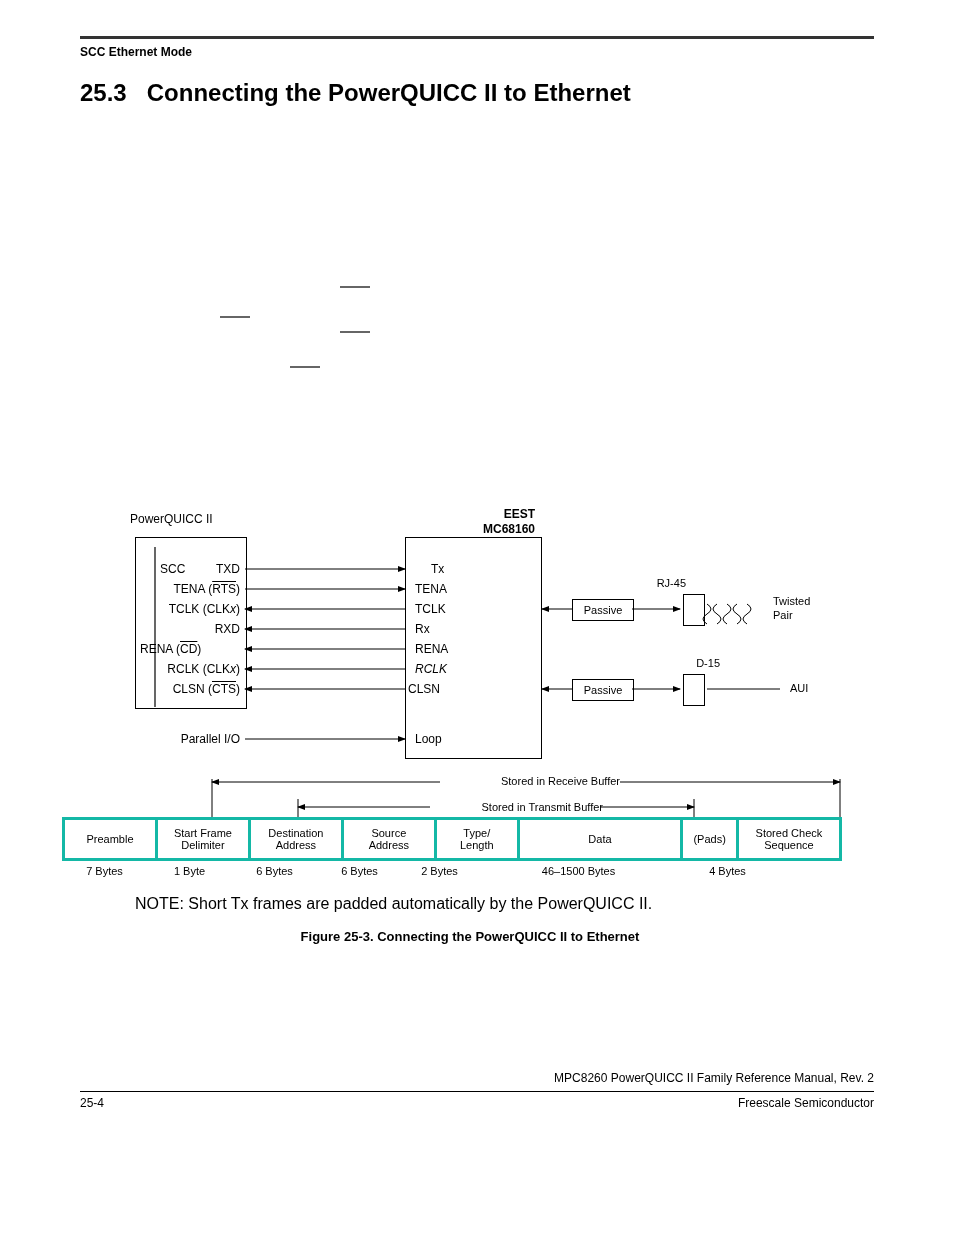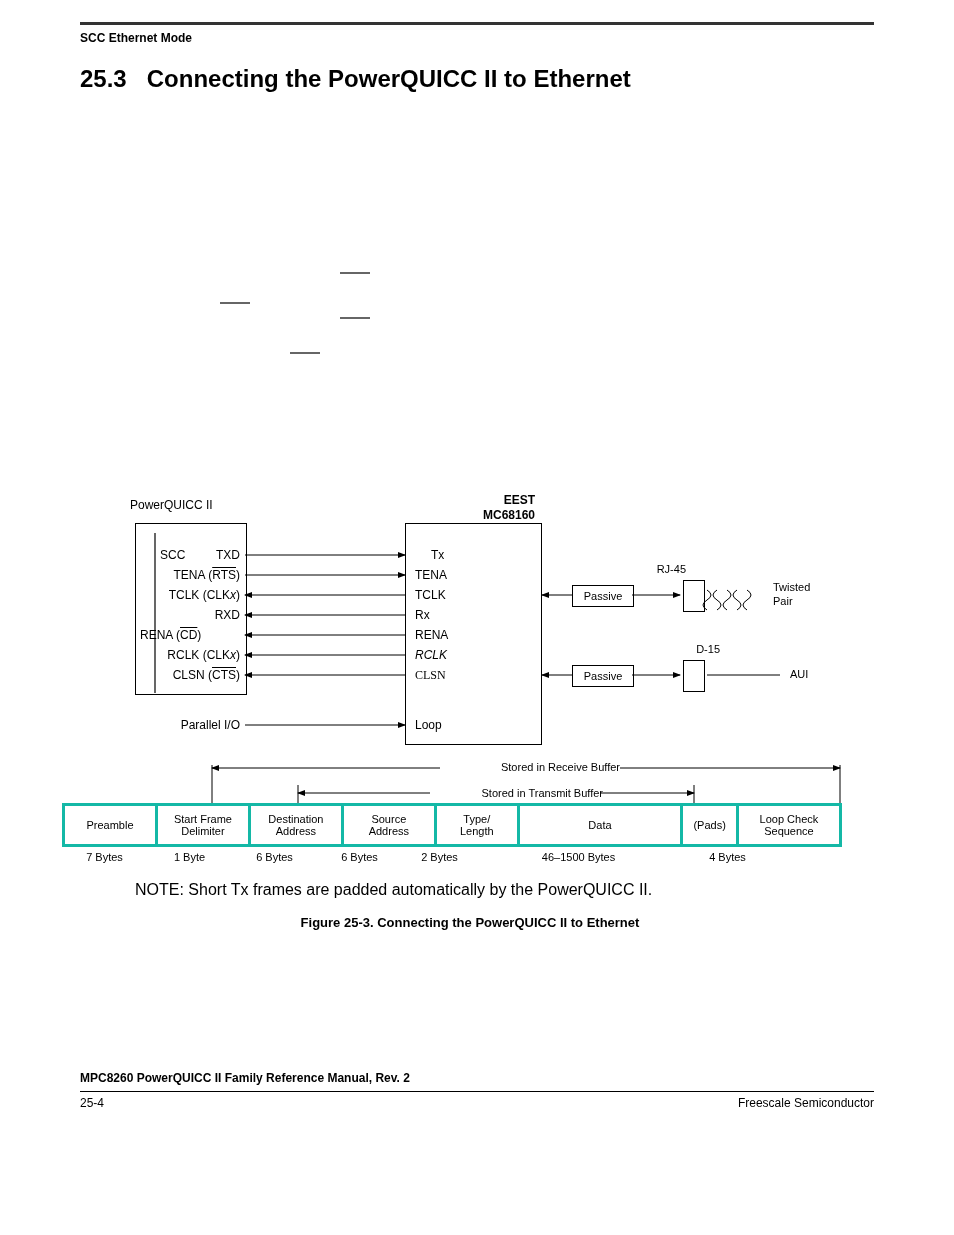--- a/index.html
+++ b/index.html
@@ -4,21 +4,21 @@
 <style>
   body {
     font-family: Arial, Helvetica, sans-serif;
     margin: 0;
     padding: 0;
     background: #fff;
     color: #000;
     width: 954px;
   }
   .page {
-    padding: 22px 80px 40px 80px;
+    padding: 36px 80px 40px 80px;
     position: relative;
     min-height: 1150px;
     box-sizing: border-box;
   }
   .top-rule {
     border-top: 3px solid #333;
     margin-bottom: 6px;
   }
   .running-head {
     font-size: 12px;
@@ -73,22 +73,22 @@
   .caption { font-size: 13px; font-weight: bold; text-align: center; margin-top: 12px; }
 
   .footer {
     position: absolute;
     bottom: 40px;
     left: 80px;
     right: 80px;
   }
   .footer-title {
     font-size: 12px;
-    font-weight: bold;
-    text-align: left;
+    font-weight: normal;
+    text-align: right;
     margin-bottom: 6px;
   }
   .footer-rule {
     border-top: 1px solid #000;
     margin-bottom: 4px;
   }
   .footer-row {
     display: flex;
     justify-content: space-between;
     font-size: 12px;
@@ -150,21 +150,21 @@
     </div>
 
     <div class="abs" style="left:60px; top:615px; width:100px; text-align:right;">Parallel I/O</div>
 
     <div class="abs" style="left:335px; top:445px;margin-left:16px;">Tx</div>
     <div class="abs" style="left:335px; top:465px;">TENA</div>
     <div class="abs" style="left:335px; top:485px;">TCLK</div>
     <div class="abs" style="left:335px; top:505px;">Rx</div>
     <div class="abs" style="left:335px; top:525px;">RENA</div>
     <div class="abs" style="left:335px; top:545px;font-style:italic;">RCLK</div>
-    <div class="abs" style="left:335px; top:565px;font-family:Liberation Serif, serif;">CLSN</div>
+    <div class="abs" style="left:328px; top:565px;">CLSN</div>
     <div class="abs" style="left:335px; top:615px;">Loop</div>
 
     <svg style="left:0; top:0;" width="794" height="700">
       <defs>
         <marker id="ah" markerWidth="8" markerHeight="8" refX="7" refY="3" orient="auto">
           <path d="M0,0 L8,3 L0,6 Z" fill="#000"></path>
         </marker>
       </defs>
 
       <line x1="165" y1="452" x2="325" y2="452" stroke="#000" stroke-width="1" marker-end="url(#ah)"></line>
@@ -242,21 +242,21 @@
     <table class="frame-table" style="left:-18px; top:700px; width:780px;">
       <tbody>
           <tr>
         <td style="width:85px;">Preamble</td>
         <td style="width:85px;"><span>Start Frame</span><br><span>Delimiter</span></td>
         <td style="width:85px;"><span>Destination</span><br><span>Address</span></td>
         <td style="width:85px;"><span>Source</span><br><span>Address</span></td>
         <td style="width:75px;"><span>Type/</span><br><span>Length</span></td>
         <td style="width:155px;">Data</td>
         <td style="width:48px;">(Pads)</td>
-        <td style="width:95px;"><span>Loop Check</span><br><span>Sequence</span></td>
+        <td style="width:95px;"><span>Stored Check</span><br><span>Sequence</span></td>
       </tr>
     </tbody>
       </table>
 
     <div class="frame-sizes" style="left:-18px; top:748px; width:780px; display:flex;">
       <span style="width:85px;">7 Bytes</span>
       <span style="width:85px;">1 Byte</span>
       <span style="width:85px;">6 Bytes</span>
       <span style="width:85px;">6 Bytes</span>
       <span style="width:75px;">2 Bytes</span>

